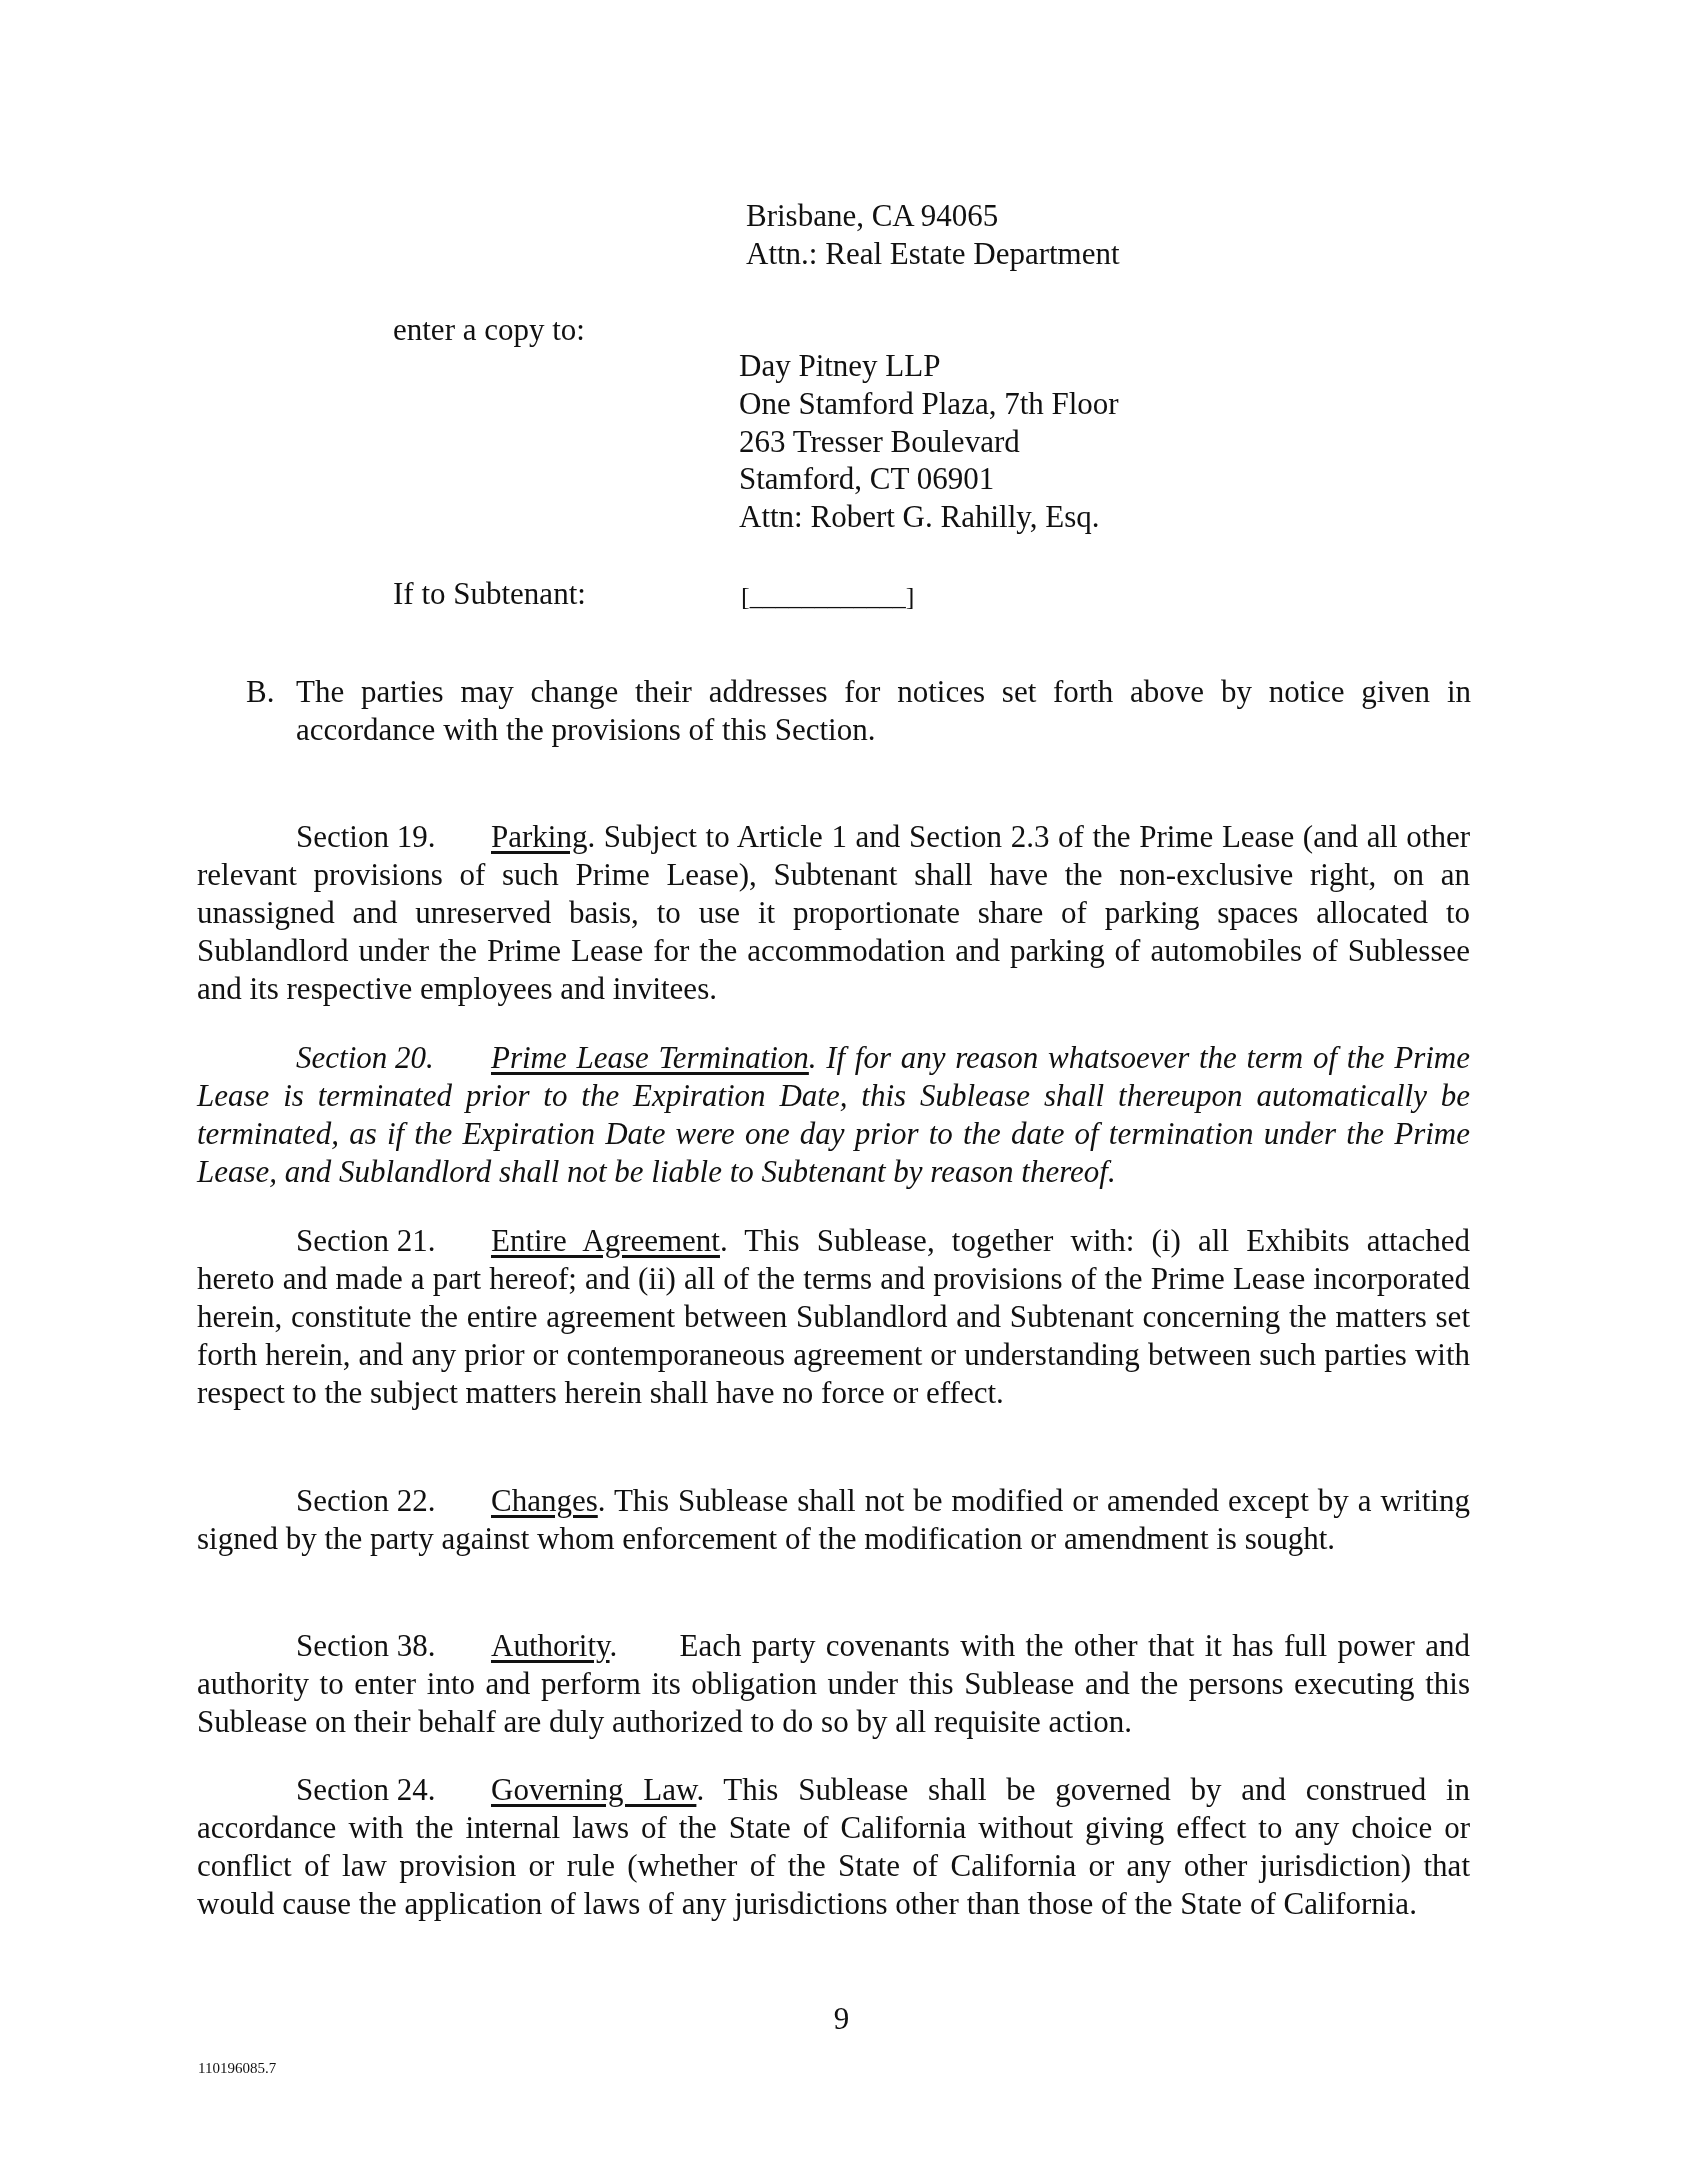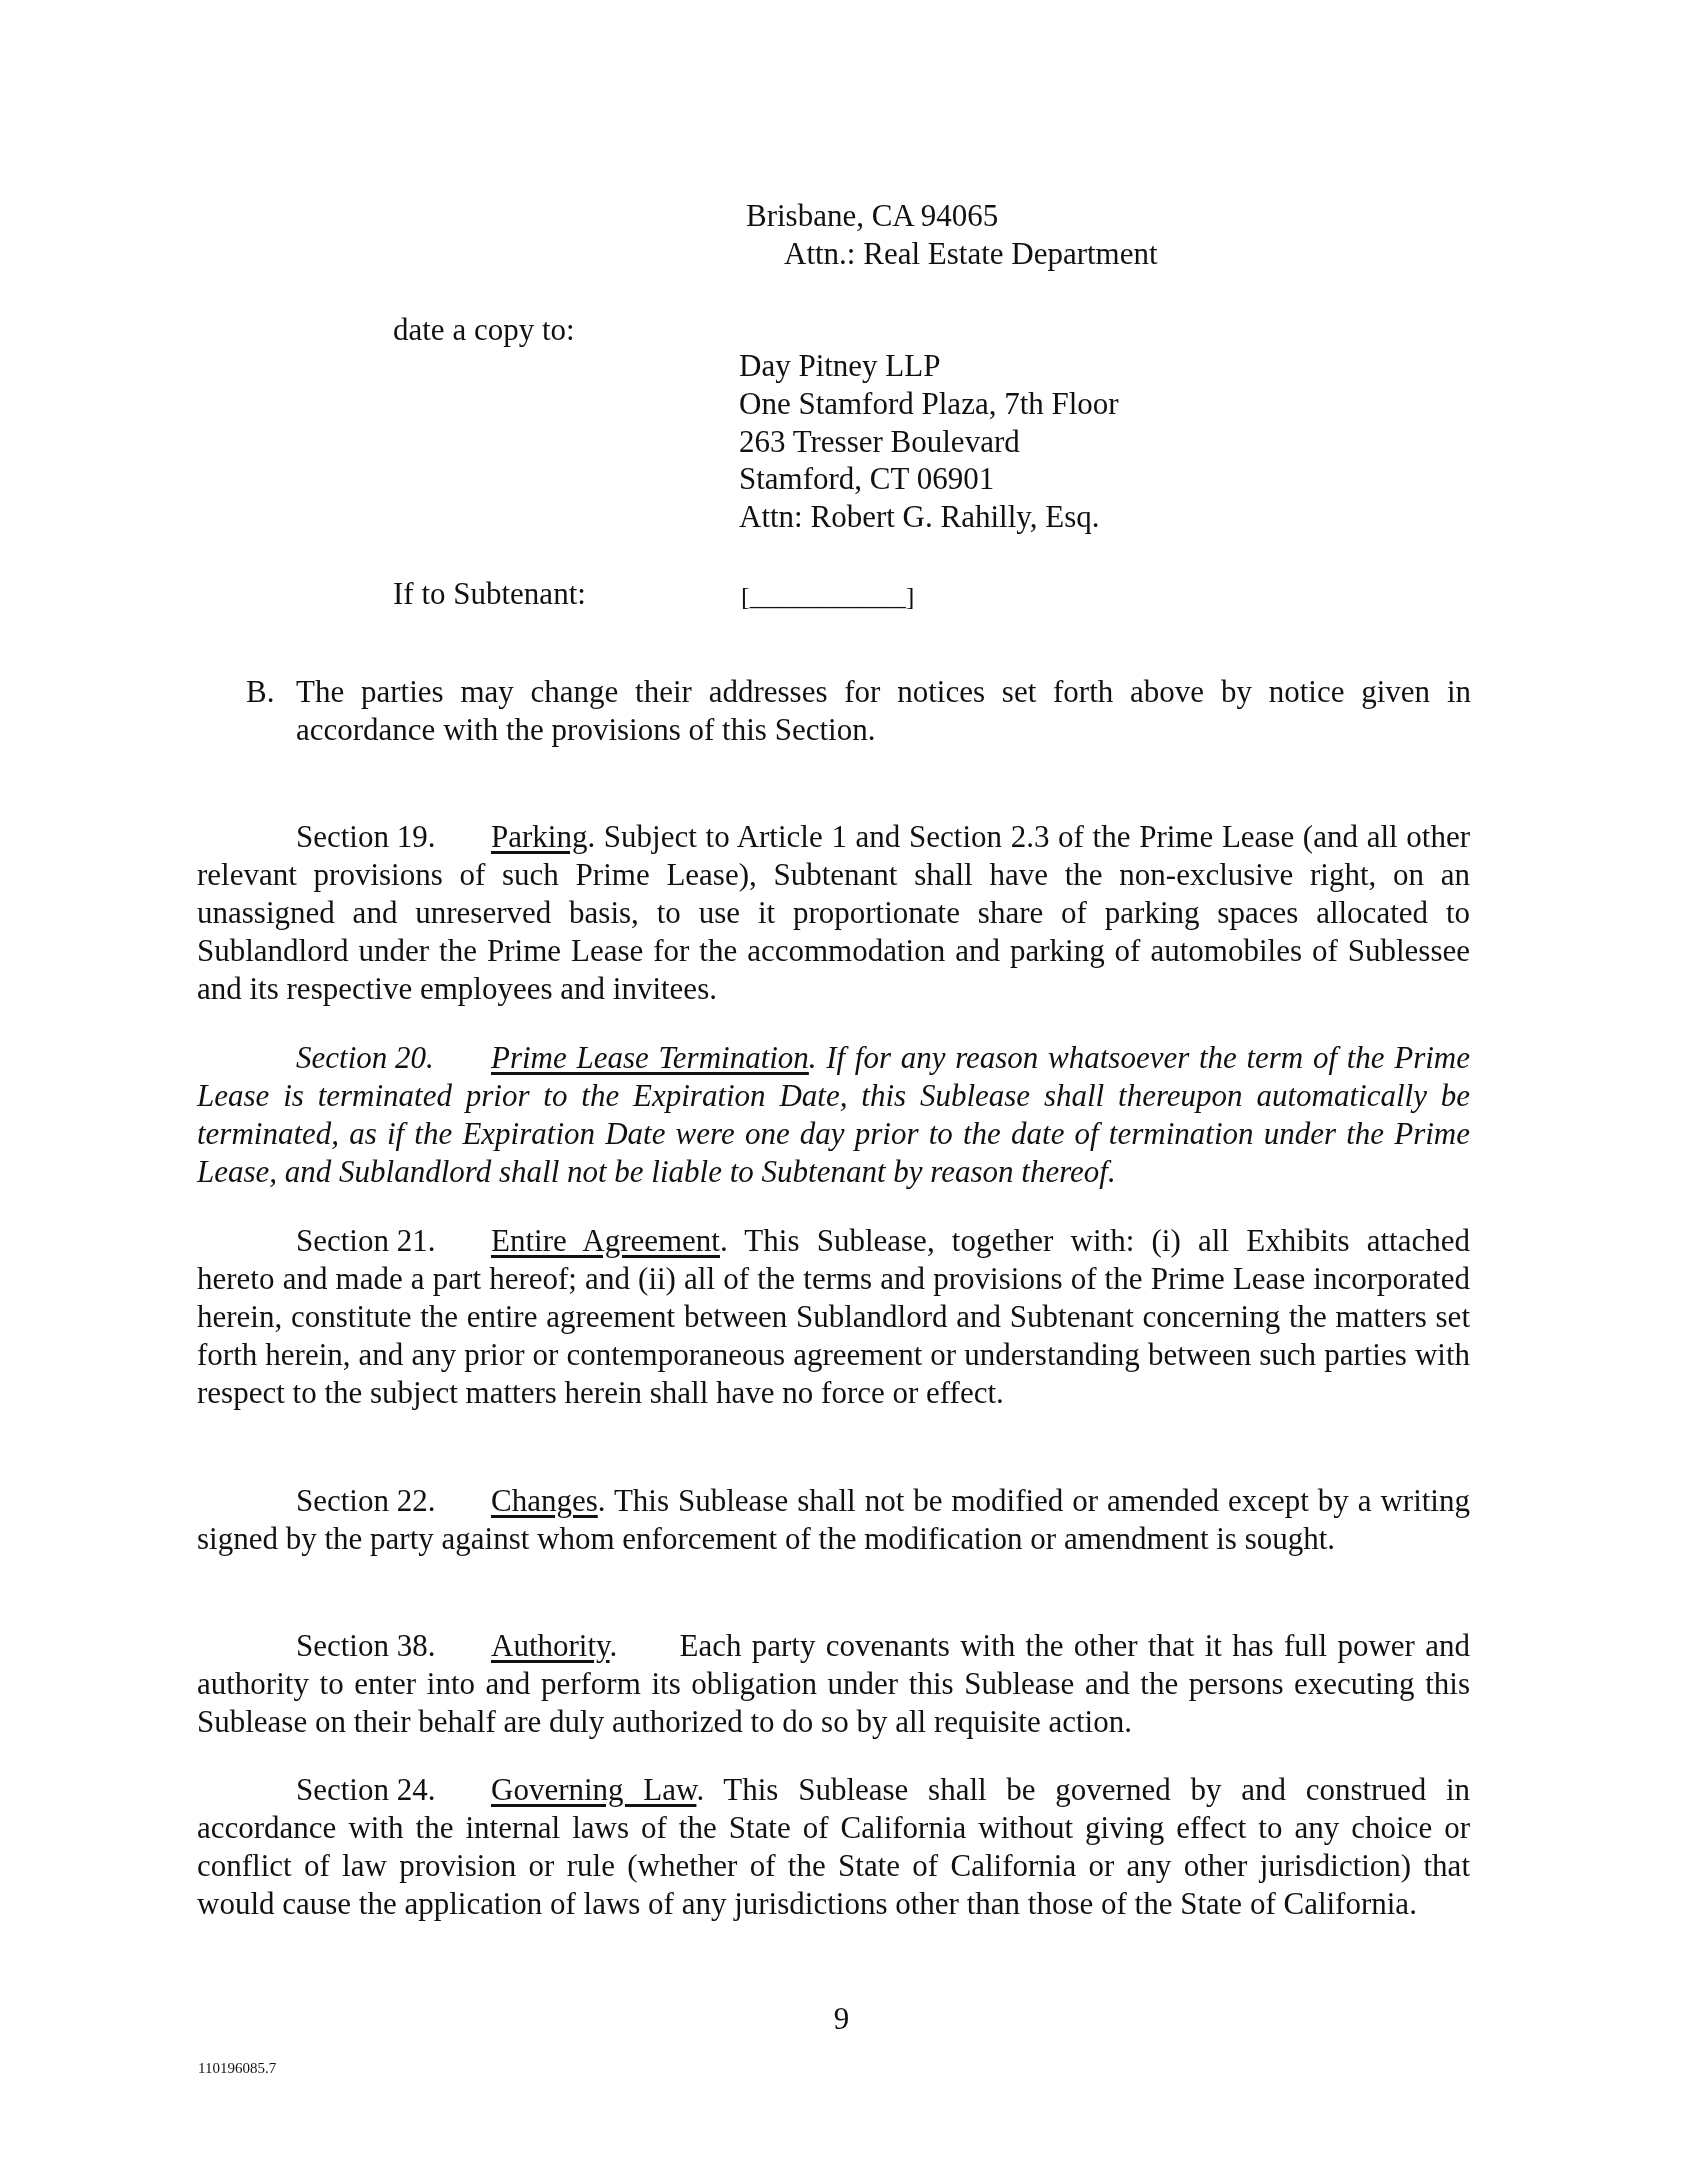--- a/index.html
+++ b/index.html
@@ -15,23 +15,23 @@
   .listb .lbl { position:absolute; left:0; top:0; }
   .listb .txt { margin-left:50px; display:block; }
   .blank { position:absolute; left:741px; top:582px; font-size:26px; line-height:30px; white-space:nowrap;font-family:Liberation Serif, serif; }
   .pageno { position:absolute; left:0; width:1683px; text-align:center; top:2000px; font-size:31px; line-height:38px; }
   .docid { position:absolute; left:198px; top:2059px; font-size:15px; line-height:18px; }
 </style>
 </head>
 <body>
 
 <div class="abs" style="left:746px; top:197px;">Brisbane, CA 94065</div>
-<div class="abs" style="left:784px; top:235px;">Attn.: Real Estate Department</div>
+<div class="abs" style="left:746px; top:235px;">Attn.: Real Estate Department</div>
 
-<div class="abs" style="left:393px; top:311px;">date a copy to:</div>
+<div class="abs" style="left:393px; top:311px;">enter a copy to:</div>
 
 <div class="abs" style="left:739px; top:347px;">Day Pitney LLP</div>
 <div class="abs" style="left:739px; top:385px;">One Stamford Plaza, 7th Floor</div>
 <div class="abs" style="left:739px; top:423px;">263 Tresser Boulevard</div>
 <div class="abs" style="left:739px; top:460px;">Stamford, CT 06901</div>
 <div class="abs" style="left:739px; top:498px;">Attn:  Robert G. Rahilly, Esq.</div>
 
 <div class="abs" style="left:393px; top:575px;">If to Subtenant:</div>
 <div class="blank">[____________]</div>
 

